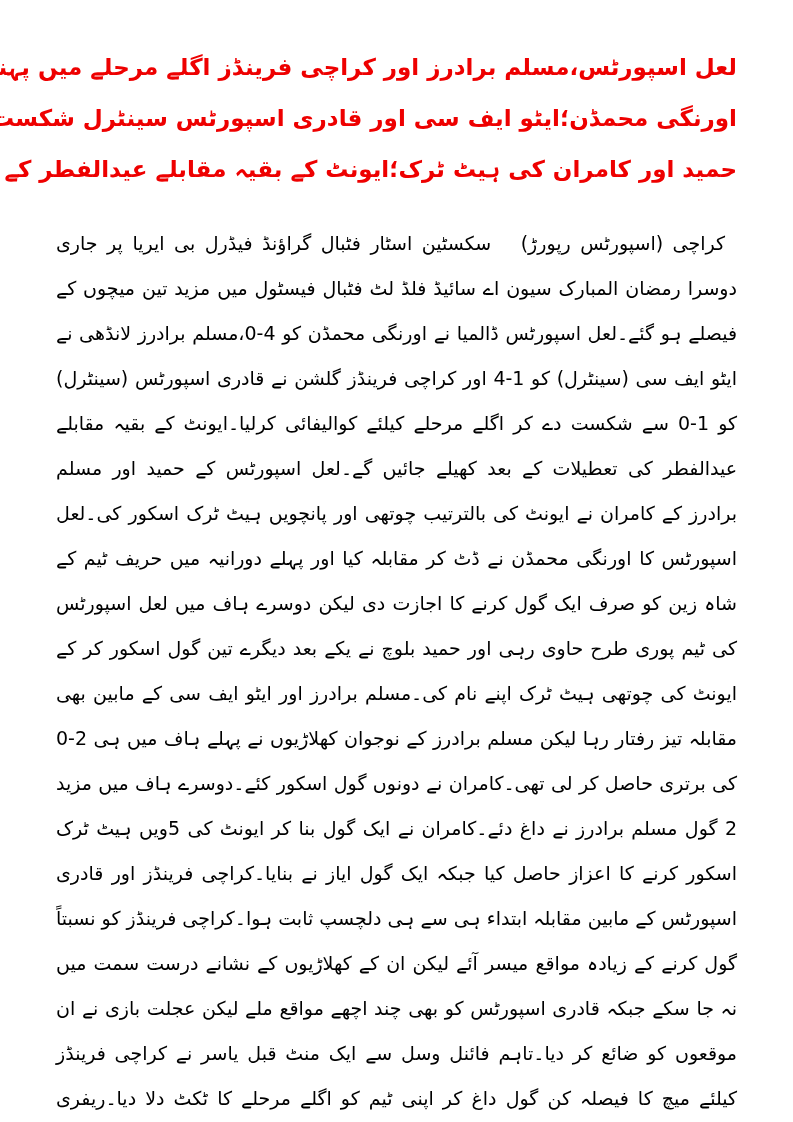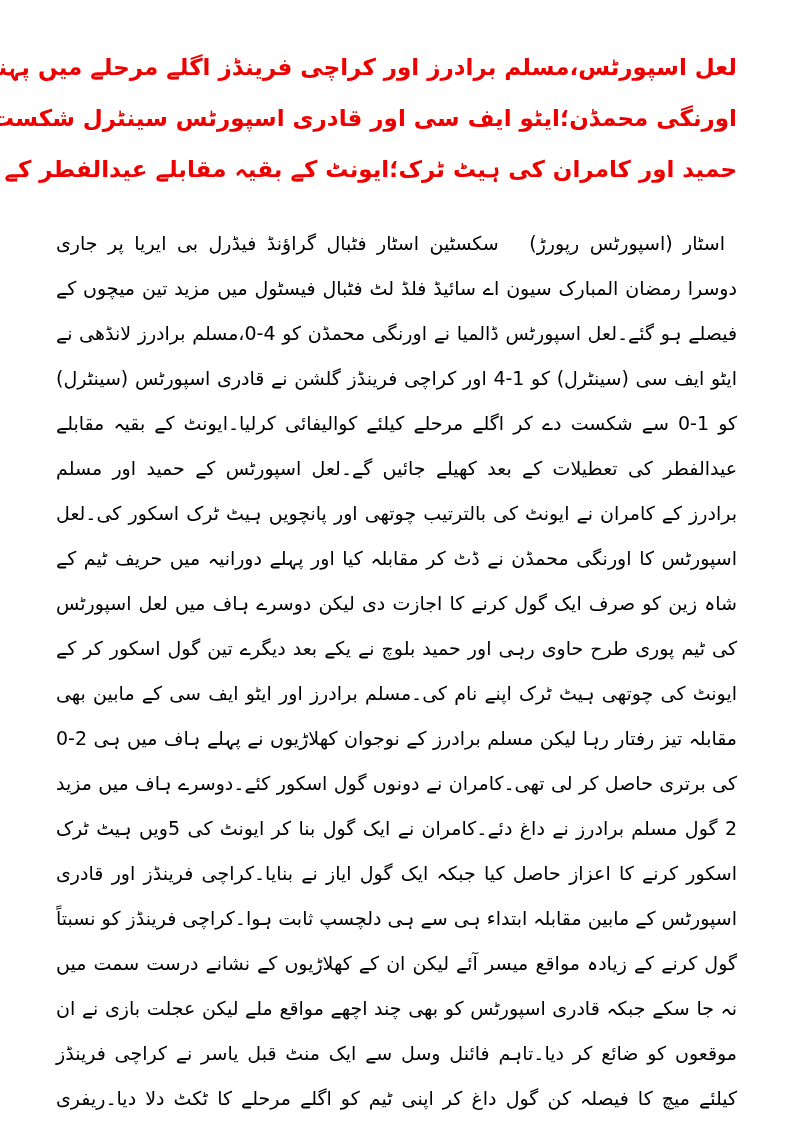--- a/index.html
+++ b/index.html
@@ -48,17 +48,17 @@
 
 <div class="page">
 
   <div class="headline">
     <div class="headline-line">لعل اسپورٹس،مسلم برادرز اور کراچی فرینڈز اگلے مرحلے میں پہنچ گئیں</div>
     <div class="headline-line">اورنگی محمڈن؛ایٹو ایف سی اور قادری اسپورٹس سینٹرل شکست کی ہزیمت سے دو چار</div>
     <div class="headline-line">حمید اور کامران کی ہیٹ ٹرک؛ایونٹ کے بقیہ مقابلے عیدالفطر کے بعد کھیلے جائینگے</div>
   </div>
 
   <p class="article">
-    <span class="dateline">اسٹار (اسپورٹس رپورڑ)</span>
+    <span class="dateline">کراچی (اسپورٹس رپورڑ)</span>
     <span>سکسٹین اسٹار فٹبال گراؤنڈ فیڈرل بی ایریا پر جاری دوسرا رمضان المبارک سیون اے سائیڈ فلڈ لٹ فٹبال فیسٹول میں مزید تین میچوں کے فیصلے ہو گئے۔لعل اسپورٹس ڈالمیا نے اورنگی محمڈن کو 4-0،مسلم برادرز لانڈھی نے ایٹو ایف سی (سینٹرل) کو 1-4 اور کراچی فرینڈز گلشن نے قادری اسپورٹس (سینٹرل) کو 1-0 سے شکست دے کر اگلے مرحلے کیلئے کوالیفائی کرلیا۔ایونٹ کے بقیہ مقابلے عیدالفطر کی تعطیلات کے بعد کھیلے جائیں گے۔لعل اسپورٹس کے حمید اور مسلم برادرز کے کامران نے ایونٹ کی بالترتیب چوتھی اور پانچویں ہیٹ ٹرک اسکور کی۔لعل اسپورٹس کا اورنگی محمڈن نے ڈٹ کر مقابلہ کیا اور پہلے دورانیہ میں حریف ٹیم کے شاہ زین کو صرف ایک گول کرنے کا اجازت دی لیکن دوسرے ہاف میں لعل اسپورٹس کی ٹیم پوری طرح حاوی رہی اور حمید بلوچ نے یکے بعد دیگرے تین گول اسکور کر کے ایونٹ کی چوتھی ہیٹ ٹرک اپنے نام کی۔مسلم برادرز اور ایٹو ایف سی کے مابین بھی مقابلہ تیز رفتار رہا لیکن مسلم برادرز کے نوجوان کھلاڑیوں نے پہلے ہاف میں ہی 2-0 کی برتری حاصل کر لی تھی۔کامران نے دونوں گول اسکور کئے۔دوسرے ہاف میں مزید 2 گول مسلم برادرز نے داغ دئے۔کامران نے ایک گول بنا کر ایونٹ کی 5ویں ہیٹ ٹرک اسکور کرنے کا اعزاز حاصل کیا جبکہ ایک گول ایاز نے بنایا۔کراچی فرینڈز اور قادری اسپورٹس کے مابین مقابلہ ابتداء ہی سے ہی دلچسپ ثابت ہوا۔کراچی فرینڈز کو نسبتاً گول کرنے کے زیادہ مواقع میسر آئے لیکن ان کے کھلاڑیوں کے نشانے درست سمت میں نہ جا سکے جبکہ قادری اسپورٹس کو بھی چند اچھے مواقع ملے لیکن عجلت بازی نے ان موقعوں کو ضائع کر دیا۔تاہم فائنل وسل سے ایک منٹ قبل یاسر نے کراچی فرینڈز کیلئے میچ کا فیصلہ کن گول داغ کر اپنی ٹیم کو اگلے مرحلے کا ٹکٹ دلا دیا۔ریفری عدنان خان اور سلیم الدین بابر جبکہ میچ کمشنر سید خورشید علی شاہ تھے۔</span>
   </p>
 
 </div>
 
 </body></html>

